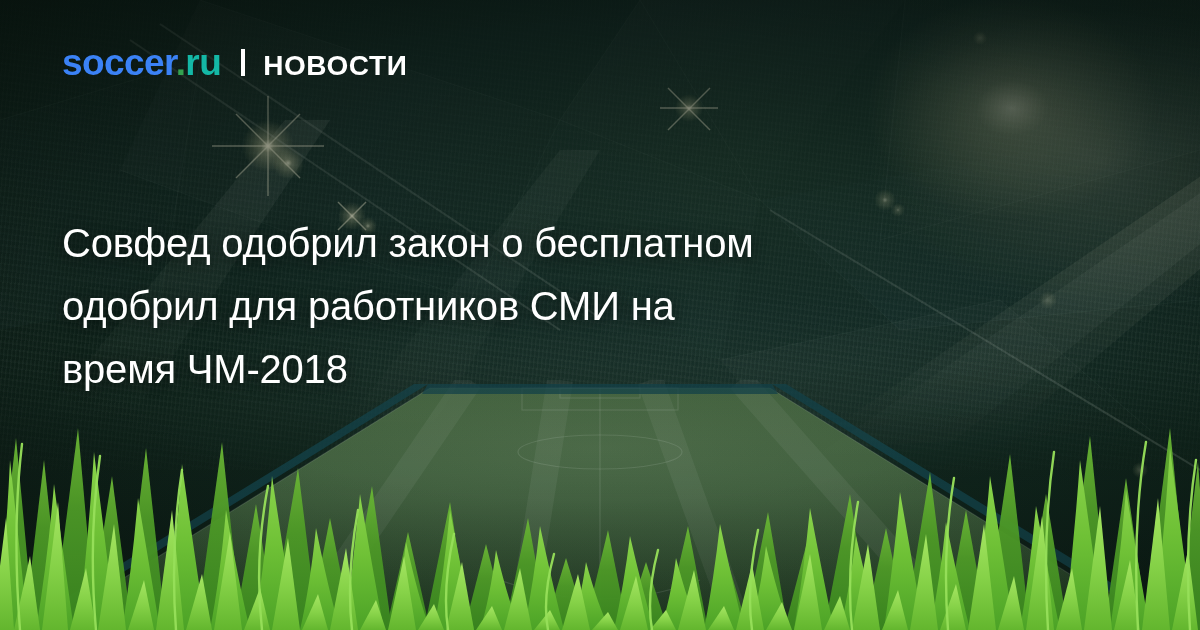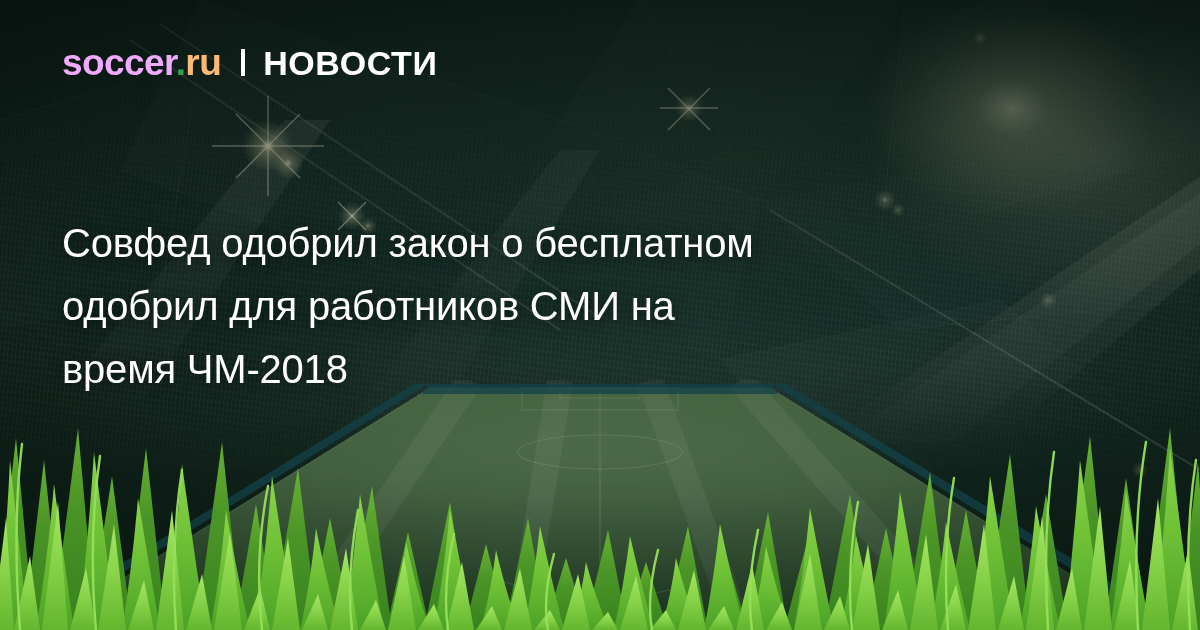--- a/index.html
+++ b/index.html
@@ -71,38 +71,38 @@
     align-items: baseline;
     gap: 0;
     white-space: nowrap;
   }
   .logo-text {
     font-size: 37px;
     font-weight: bold;
     letter-spacing: -0.6px;
     line-height: 1;
   }
-  .logo-soccer { color: #f0abfc; }
+  .logo-soccer { color: #3b82f6; }
   .logo-dot    { color: #34a150; }
-  .logo-ru     { color: #fdba74; }
+  .logo-ru     { color: #14b8a6; }
 
   .brand-sep {
     display: inline-block;
     width: 4px;
     height: 27px;
     background: #ffffff;
     margin: 0 18px 0 20px;
     position: relative;
     top: 1px;
     flex: 0 0 auto;
   }
 
   .section-label {
     color: #ffffff;
-    font-size: 34px;
+    font-size: 28px;
     font-weight: bold;
     letter-spacing: 0.6px;
     line-height: 1;
   }
 
   .headline {
     position: absolute;
     left: 62px;
     top: 212px;
     width: 1090px;

